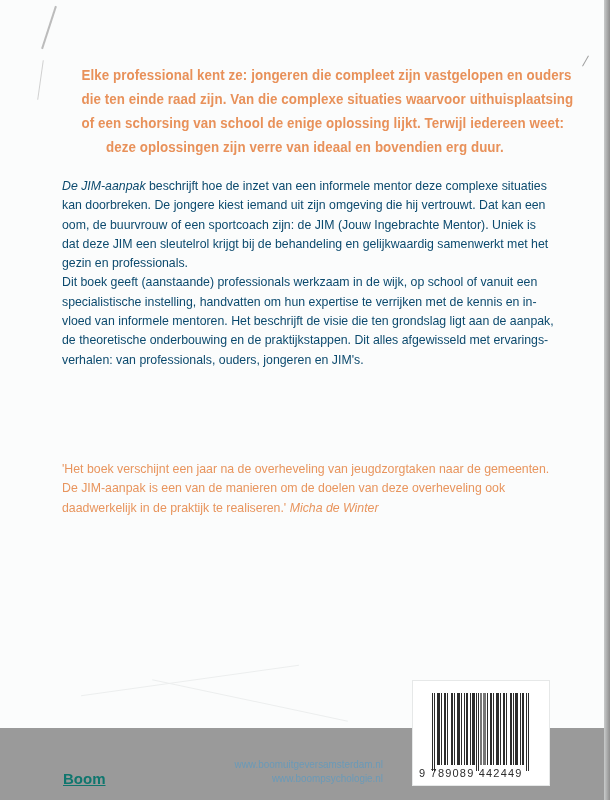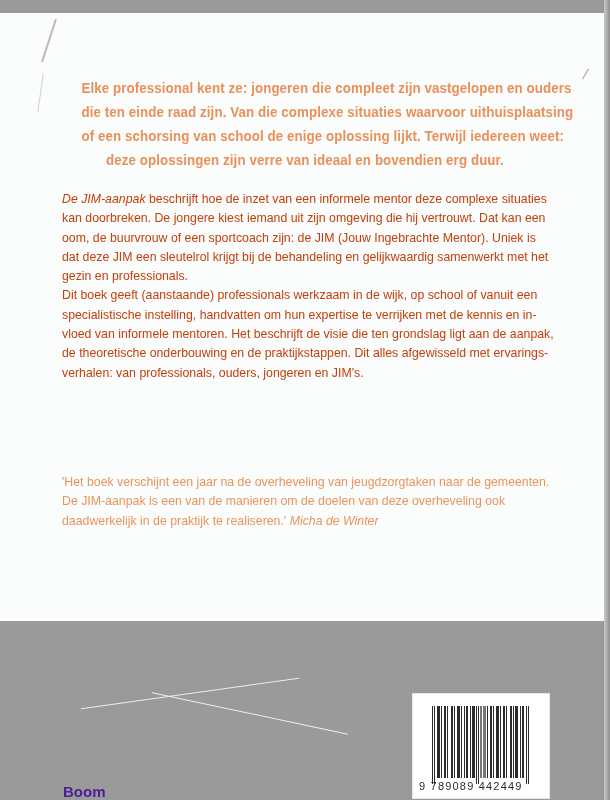--- a/index.html
+++ b/index.html
@@ -3,21 +3,21 @@
 <meta charset="utf-8">
 <style>
   html, body { margin: 0; padding: 0; }
   body {
     width: 610px; height: 800px; overflow: hidden;
     background: #9a9a9a;
     position: relative;
     font-family: "Liberation Sans", sans-serif;
   }
   .cover {
-    position: absolute; left: 0; top: 13px; width: 604px; height: 608px;
+    position: absolute; left: 0; top: 0; width: 604px; height: 728px;
     background: #fbfcfc;
   }
   .edge-right {
     position: absolute; right: 0; top: 0; width: 6px; height: 800px;
     background: linear-gradient(to right, #c9cbcb, #8e8e8e);
   }
   .crease { position: absolute; background: #d9dbdb; }
   .tagline {
     position: absolute; left: 45px; top: 63px; width: 520px;
     text-align: center;
@@ -26,42 +26,42 @@
     font-weight: bold;
     font-size: 15.5px;
     line-height: 24px;
     transform: scaleX(0.86);
     transform-origin: center top;
     letter-spacing: 0.1px;
   }
   .tagline .line { display: block; white-space: nowrap; }
   .body-text {
     position: absolute; left: 62px; top: 176px; width: 500px;
-    color: #c2410c;
+    color: #0c4a6e;
     font-size: 13.4px;
     line-height: 19.3px;
   }
   .body-text .line { display: block; white-space: nowrap; transform: scaleX(0.92); transform-origin: left; }
   .body-text em { font-style: italic; }
   .partners {
     position: absolute; left: 62px; top: 402px; width: 500px;
     color: #4fa0c8; font-style: italic;
     font-size: 13.4px; line-height: 19.3px;
   }
   .partners .line { display: block; white-space: nowrap; transform: scaleX(0.92); transform-origin: left; }
   .quote {
     position: absolute; left: 62px; top: 459px; width: 500px;
     color: #e8955e;
     font-size: 13.4px; line-height: 19.3px;
   }
   .quote .line { display: block; white-space: nowrap; transform: scaleX(0.92); transform-origin: left; }
   .quote em { font-style: italic; }
   .logo {
     position: absolute; left: 63px; top: 770px;
-    font-weight: bold; font-size: 15px; color: #4c1d95;
+    font-weight: bold; font-size: 15px; color: #0f766e; text-decoration: underline;
   }
   .urls {
     position: absolute; right: 221px; top: 757px;
     text-align: right; color: #6a9ab8;
     font-size: 11px; line-height: 14px;
   }
   .urls .line { display: block; transform: scaleX(0.9); transform-origin: right; }
   .barcode-box {
     position: absolute; left: 412px; top: 680px; width: 136px; height: 104px;
     background: #ffffff;
@@ -113,20 +113,24 @@
 
 
   <div class="quote">
     <span class="line">'Het boek verschijnt een jaar na de overheveling van jeugdzorgtaken naar de gemeenten.</span>
     <span class="line">De JIM-aanpak is een van de manieren om de doelen van deze overheveling ook</span>
     <span class="line"><span>daadwerkelijk in de praktijk te realiseren.' </span><em>Micha de Winter</em></span>
   </div>
 
   <div class="logo">Boom</div>
 
+  <div class="urls">
+    <span class="line">www.boomuitgeversamsterdam.nl</span>
+    <span class="line">www.boompsychologie.nl</span>
+  </div>
 
   <div class="barcode-box">
     <div class="bars">
       <span class="tall" style="width:1px"></span>
         <span class="gap" style="width:1px"></span>
         <span class="tall" style="width:1px"></span>
         <span class="gap" style="width:2px"></span>
       <span style="width:3px"></span>
         <span class="gap" style="width:1px"></span>
         <span style="width:1px"></span>

